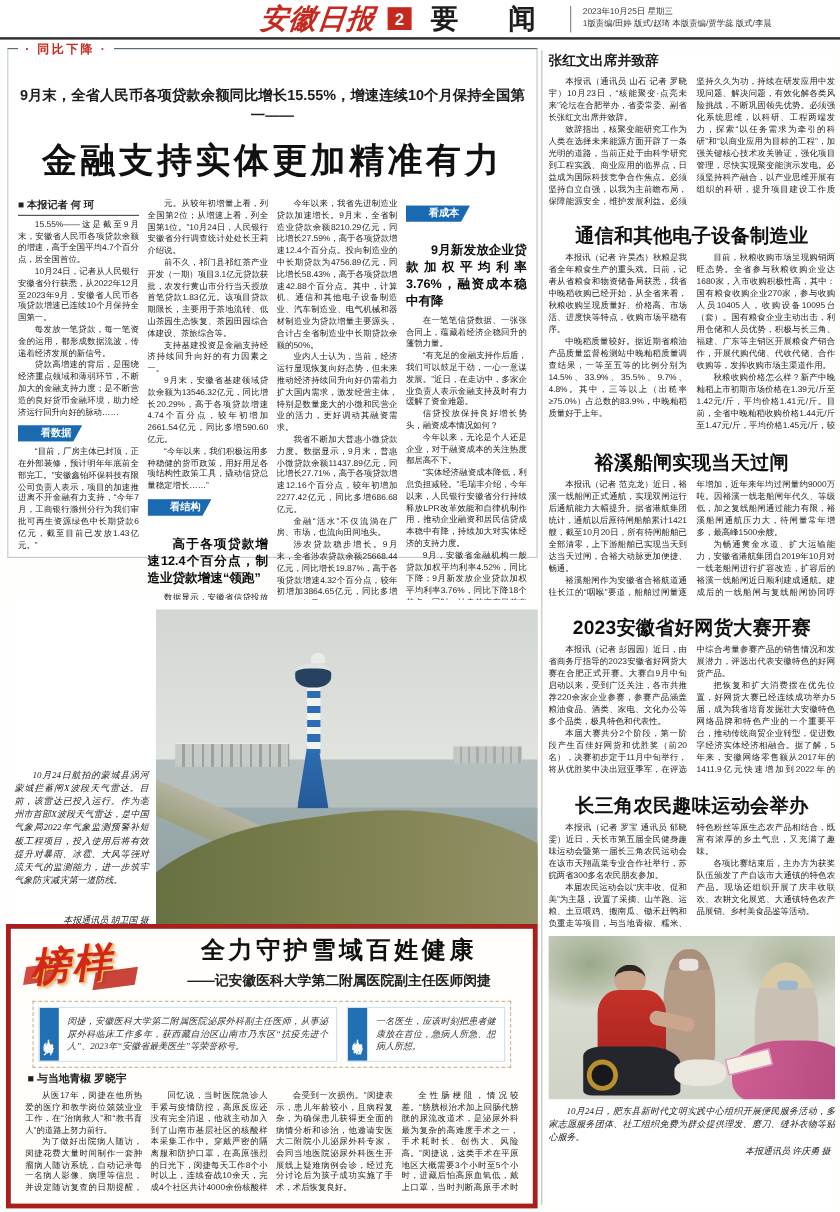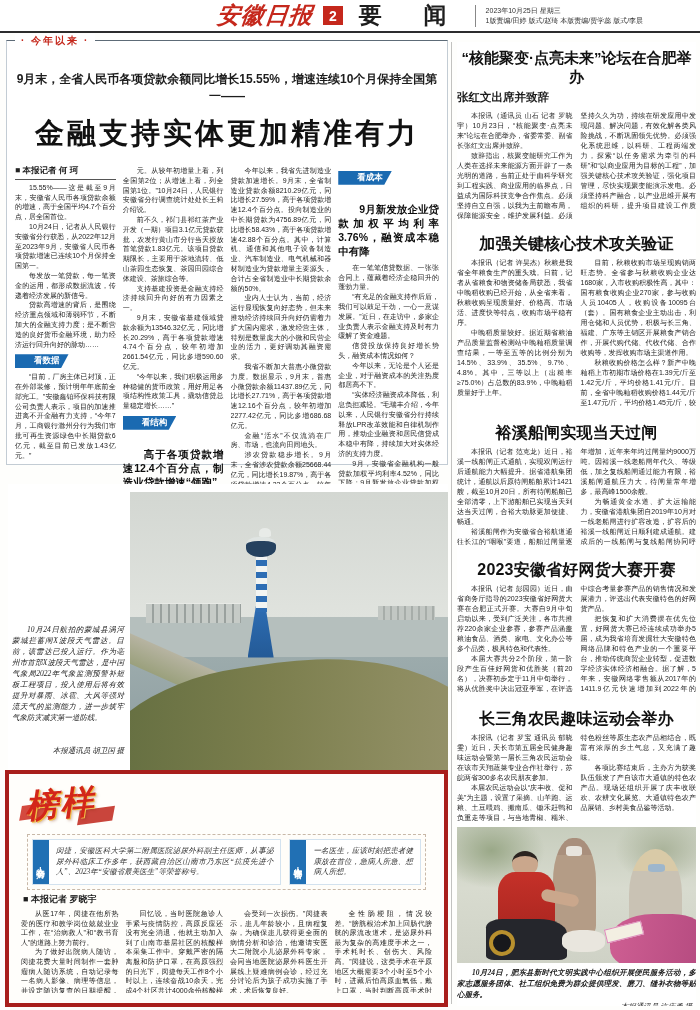--- a/index.html
+++ b/index.html
@@ -32,21 +32,21 @@
   .cols4 { display:flex; gap:7px; height:338px; overflow:hidden; padding:0 2px; }
   .ncol { flex:1; font-size:7px; line-height:9.8px; text-align:justify; overflow:hidden; color:#222; }
   .ncol p { text-indent:14px; }
   .byline { font-size:8.5px; font-weight:bold; border-bottom:1px solid #555;
     padding-bottom:3px; margin-bottom:3px; }
   .tag { display:inline-block; background:#1a6ab1; color:#fff; font-size:8.5px; font-weight:bold;
     padding:2px 9px 2px 19px; margin:5px 0 4px; clip-path:polygon(0 0,100% 0,86% 100%,0 100%); }
   .pull { font-weight:bold; font-size:10.5px; line-height:14px; margin:13px 0 5px;
     color:#0d0d0d; text-align:justify; text-indent:21px; }
   
-  .photo-row { position:absolute; left:8px; top:484px; width:440px; height:292px; background:#fff; }
+  .photo-row { position:absolute; left:8px; top:500px; width:440px; height:292px; background:#fff; }
   .photo-caption { position:absolute; left:4px; top:140px; width:112px; font-size:7.5px;
     line-height:11px; text-align:justify; color:#222;
     font-family:"Liberation Serif", serif; font-style:italic; }
   .photo-caption p { text-indent:15px; }
   .photo-credit { text-align:right; margin-top:22px; font-style:italic; }
   .photo-main { position:absolute; left:122px; top:8px; width:318px; height:284px; overflow:hidden; background:#ccd1cc; }
   .ph-sky { position:absolute; top:0; left:0; right:0; height:44%;
     background:linear-gradient(#d3d7d2,#e0e3de); }
   .ph-water-far { position:absolute; top:44%; left:0; right:0; height:16%; background:#b5bfbd; }
   .ph-water-near { position:absolute; top:58%; left:0; right:0; bottom:0;
@@ -105,21 +105,21 @@
     background:#25262c; border-radius:20% 35% 10% 10%; }
   .rp-wheel { position:absolute; left:13.5%; bottom:5%; width:26px; height:26px;
     border-radius:50%; border:4px solid #b8902e; background:#17181c; }
   .rp-cloth { position:absolute; left:44%; bottom:8%; width:18%; height:16%;
     background:#e9e6de; border-radius:40%; }
   .rp-pink { position:absolute; right:-4%; bottom:-6%; width:40%; height:42%;
     background:linear-gradient(100deg,#cf5f93,#b44a7f); border-radius:45% 35% 20% 40%; }
   .rp-sign { position:absolute; right:22%; bottom:18%; width:16%; height:10%;
     background:#f3efe2; transform:rotate(-14deg); border:1px solid #d8b; }
   .r-caption { font-size:7.5px; line-height:11px; text-align:justify; margin-top:4px;
-    font-family:"Liberation Serif", serif; font-style:italic; color:#222;font-weight:bold; }
+    font-family:"Liberation Serif", serif; font-style:italic; color:#222; }
   .r-caption p { text-indent:15px; }
   .r-credit { font-size:7.5px; text-align:right; font-family:"Liberation Serif", serif;
     font-style:italic; margin-top:2px; padding-right:4px; }
   
   .feature { position:absolute; left:5px; top:770px; width:443px; height:237px;
     border:4px solid #a81f1c; background:#fffefb; padding:4px 6px; }
   .f-header { position:relative; height:52px; }
   .f-logo { position:absolute; left:10px; top:4px; font-size:33px; font-weight:900;
     color:#d3261a; font-family:"Liberation Serif", serif; font-style:italic;
     transform:rotate(-5deg); letter-spacing:2px;
@@ -156,21 +156,21 @@
     <span class="page-num">2</span>
     <span class="section-title">要 闻</span>
     <span class="mast-divider"></span>
     <div class="mast-info">
       <div>2023年10月25日 星期三</div>
       <div>1版责编/田婷 版式/赵琦 本版责编/贾学蕊 版式/李晨</div>
     </div>
   </header>
 
   <section class="main-article">
-    <span class="label-red">· 今年以来 ·</span>
+    <span class="label-red">· 同比下降 ·</span>
     <div class="kicker">9月末，全省人民币各项贷款余额同比增长15.55%，增速连续10个月保持全国第一——</div>
     <h1 class="headline-main">金融支持实体更加精准有力</h1>
     <div class="cols4">
       <div class="ncol">
         <div class="byline">■ 本报记者 何 珂</div>
         <p>15.55%——这是截至9月末，安徽省人民币各项贷款余额的增速，高于全国平均4.7个百分点，居全国首位。</p>
         <p>10月24日，记者从人民银行安徽省分行获悉，从2022年12月至2023年9月，安徽省人民币各项贷款增速已连续10个月保持全国第一。</p>
         <p>每发放一笔贷款，每一笔资金的运用，都形成数据流波，传递着经济发展的新信号。</p>
         <p>贷款高增速的背后，是围绕经济重点领域和薄弱环节，不断加大的金融支持力度；是不断营造的良好货币金融环境，助力经济运行回升向好的脉动……</p>
         <span class="tag">看数据</span>
@@ -228,31 +228,30 @@
       <div class="ph-tower-top"></div>
       <div class="ph-tower-dome"></div>
     </div>
   </section>
 
   <div class="v-divider"></div>
 
   <aside class="right-col">
 
     <article>
-      <h2 class="r-head small">“核能聚变·点亮未来”论坛在合肥举办</h2>
       <div class="r-subhead">张红文出席并致辞</div>
       <div class="r-body h118">
         <p>本报讯（通讯员 山石 记者 罗晓宇）10月23日，“核能聚变·点亮未来”论坛在合肥举办，省委常委、副省长张红文出席并致辞。</p>
         <p>致辞指出，核聚变能研究工作为人类在选择未来能源方面开辟了一条光明的道路，当前正处于由科学研究到工程实践、商业应用的临界点，日益成为国际科技竞争合作焦点。必须坚持自立自强，以我为主前瞻布局，保障能源安全，维护发展利益。必须坚持久久为功，持续在研发应用中发现问题、解决问题，有效化解各类风险挑战，不断巩固领先优势。必须强化系统思维，以科研、工程两端发力，探索“以任务需求为牵引的科研”和“以商业应用为目标的工程”，加强关键核心技术攻关验证，强化项目管理，尽快实现聚变能演示发电。必须坚持科产融合，以产业思维开展有组织的科研，提升项目建设工作质效，加快构建全产业链布局，打造科技、产业发展新高地。</p>
 
       </div>
     </article>
 
     <article>
-      <h2 class="r-head">加强关键核心技术攻关验证</h2>
+      <h2 class="r-head">通信和其他电子设备制造业</h2>
       <div class="r-body h160">
         <p>本报讯（记者 许昊杰）秋粮是我省全年粮食生产的重头戏。日前，记者从省粮食和物资储备局获悉，我省中晚稻收购已经开始，从全省来看，秋粮收购呈现质量好、价格高、市场活、进度快等特点，收购市场平稳有序。</p>
         <p>中晚稻质量较好。据近期省粮油产品质量监督检测站中晚籼稻质量调查结果，一等至五等的比例分别为14.5%、33.9%、35.5%、9.7%、4.8%。其中，三等以上（出糙率≥75.0%）占总数的83.9%，中晚籼稻质量好于上年。</p>
         <p>目前，秋粮收购市场呈现购销两旺态势。全省参与秋粮收购企业达1680家，入市收购积极性高，其中：国有粮食收购企业270家，参与收购人员10405人，收购设备10095台（套）。国有粮食企业主动出击，利用仓储和人员优势，积极与长三角、福建、广东等主销区开展粮食产销合作，开展代购代储、代收代储、合作收购等，发挥收购市场主渠道作用。</p>
         <p>秋粮收购价格怎么样？新产中晚籼稻上市初期市场价格在1.39元/斤至1.42元/斤，平均价格1.41元/斤。目前，全省中晚籼稻收购价格1.44元/斤至1.47元/斤，平均价格1.45元/斤，较上市初期上涨0.04元/斤，与去年同期相比上涨0.15元/斤。收购价格整体呈上涨趋势。</p>
 
       </div>
     </article>
 
     <article>
@@ -305,32 +304,36 @@
     </div>
     <div class="r-credit">本报通讯员 许庆勇 摄</div>
 
   </aside>
 
   <section class="feature">
     <div class="f-header">
       <span class="f-flag one"></span>
       <span class="f-flag two"></span>
       <span class="f-logo">榜样</span>
+      <div class="f-head-wrap">
+        <div class="f-head-main">全力守护雪域百姓健康</div>
+        <div class="f-head-sub">——记安徽医科大学第二附属医院副主任医师闵捷</div>
+      </div>
     </div>
     <div class="f-profiles">
       <div class="f-card wide">
         <div class="f-tab">人物名片</div>
         <div class="f-text">闵捷，安徽医科大学第二附属医院泌尿外科副主任医师，从事泌尿外科临床工作多年，获西藏自治区山南市乃东区“抗疫先进个人”、2023年“安徽省最美医生”等荣誉称号。</div>
       </div>
       <div class="f-card narrow">
         <div class="f-tab">人物寄语</div>
         <div class="f-text">一名医生，应该时刻把患者健康放在首位，急病人所急、想病人所想。</div>
       </div>
     </div>
-    <div class="f-byline">■ 本报记者 罗晓宇</div>
+    <div class="f-byline">■ 与当地青椒 罗晓宇</div>
     <div class="f-cols">
       <div class="f-col">
         <p>从医17年，闵捷在他所热爱的医疗和教学岗位兢兢业业工作，在“治病救人”和“教书育人”的道路上努力前行。</p>
         <p>为了做好出院病人随访，闵捷花费大量时间制作一套肿瘤病人随访系统，自动记录每一名病人影像、病理等信息，并设定随访复查的日期提醒，让患者不错过复查时间，也让医生在接诊时最快获得患者病史信息。</p>
 
       </div>
       <div class="f-col">
         <p>回忆说，当时医院急诊人手紧与疫情防控，高原反应还没有完全消退，他就主动加入到了山南市基层社区的核酸样本采集工作中。穿戴严密的隔离服和防护口罩，在高原强烈的日光下，闵捷每天工作8个小时以上，连续奋战10余天，完成4个社区共计4000余份核酸样本采样。</p>
 
       </div>

